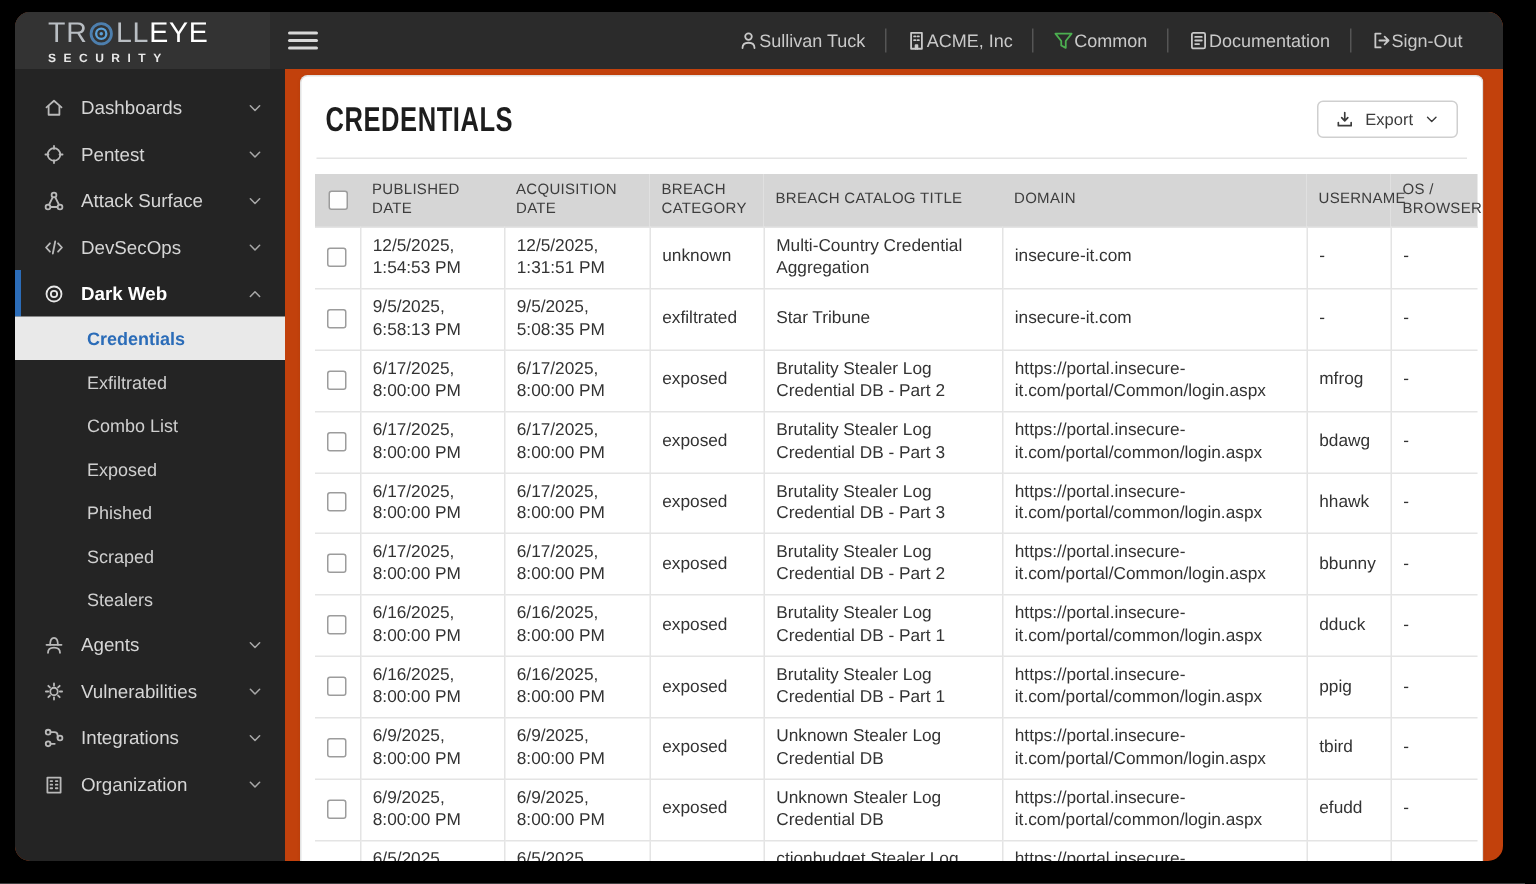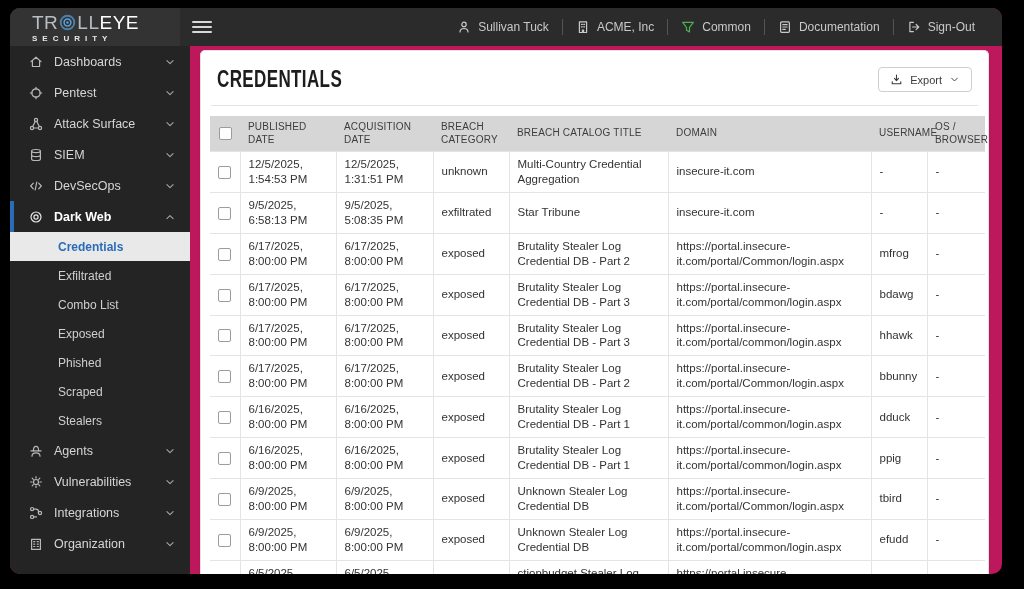--- a/index.html
+++ b/index.html
@@ -1,40 +1,40 @@
 <!DOCTYPE html>
 <html><head>
 <meta charset="utf-8">
 <style>
   * { margin:0; padding:0; box-sizing:border-box; }
   html,body { width:1024px; height:589px; background:#000; font-family:"Liberation Sans", sans-serif; overflow:hidden; }
-  .frame { position:absolute; left:10px; top:8px; width:992px; height:566px; background:#be185d; border-radius:10px; overflow:hidden; display:flex; flex-direction:column; }
+  .frame { position:absolute; left:10px; top:8px; width:992px; height:566px; background:#c2410c; border-radius:10px; overflow:hidden; display:flex; flex-direction:column; }
 
   
   .topbar { height:38px; background:#2b2b2b; display:flex; align-items:stretch; flex:0 0 auto; }
   .logo-block { width:170px; background:#333333; display:flex; flex-direction:column; justify-content:center; padding:3px 0 2px 22px; }
   .logo-line1 { display:flex; align-items:center; font-size:19px; line-height:19px; letter-spacing:.5px; }
   .logo-troll { color:#b9bec3; font-weight:300; }
   .logo-eye-svg { width:17px; height:17px; margin:0 1px; }
   .logo-strong { color:#ffffff; font-weight:400; }
   .logo-line2 { color:#e8e8e8; font-size:8px; letter-spacing:5px; margin-top:2px; font-weight:700; }
   .topbar-rest { flex:1; display:flex; align-items:center; padding:0 14px 0 12px; }
   .hamburger { width:20px; display:flex; flex-direction:column; gap:3px; cursor:pointer; }
   .hamburger span { height:2px; background:#d8d8d8; border-radius:1px; }
   .topbar-menu { margin-left:auto; display:flex; align-items:center; gap:0; }
-  .tb-item { display:flex; align-items:center; gap:7px; color:#c9c9c9; font-size:12px; padding:0 13px; cursor:pointer; white-space:nowrap; }
+  .tb-item { display:flex; align-items:center; color:#c9c9c9; font-size:12px; padding:0 13px; cursor:pointer; white-space:nowrap; }
   .tb-sep { width:1px; height:16px; background:#555; }
   .icon svg { width:14px; height:14px; display:block; }
   .icon svg * { fill:none; stroke:currentColor; stroke-width:1.2; stroke-linecap:round; stroke-linejoin:round; }
 
   
   .app-body { flex:1; display:flex; min-height:0; }
 
   
-  .sidebar { width:180px; background:#242424; flex:0 0 auto; overflow:hidden; }
+  .sidebar { width:180px; background:#242424; flex:0 0 auto; padding-top:10px; overflow:hidden; }
   .nav-item { display:flex; align-items:center; height:31px; padding:0 14px 0 15px; color:#d6d6d6; font-size:12.5px; cursor:pointer; border-left:4px solid transparent; }
   .nav-item .nav-icon { color:#b9b9b9; margin-right:11px; display:flex; }
   .nav-item .nav-label { flex:1; }
   .nav-item .nav-chevron { color:#a8a8a8; display:flex; }
   .nav-item .nav-chevron svg { width:12px; height:12px; }
   .nav-item.active { border-left-color:#2b6cb8; color:#ffffff; font-weight:700; }
   .nav-item.active .nav-icon { color:#e8e8e8; }
   .subnav { display:flex; flex-direction:column; }
   .sub-item { height:29px; display:flex; align-items:center; padding-left:48px; font-size:12px; color:#cfcfcf; cursor:pointer; }
   .sub-item.active { background:#e9e9e9; color:#2b6cb8; font-weight:700; }
@@ -171,35 +171,20 @@
         <div class="nav-item">
     <span class="icon nav-icon">
             <svg viewBox="0 0 14 14">
               <circle cx="7" cy="3" r="1.6"></circle>
               <circle cx="3" cy="11" r="1.6"></circle>
               <circle cx="11" cy="11" r="1.6"></circle>
               <path d="M6.2 4.4 L3.7 9.5 M7.8 4.4 L10.3 9.5 M4.6 11 H9.4"></path>
             </svg>
           </span>
     <span class="nav-label">Attack Surface</span>
-    <span class="icon nav-chevron">
-            <svg viewBox="0 0 14 14">
-              <path d="M3.4 5.3 L7 8.9 L10.6 5.3"></path>
-            </svg>
-          </span>
-  </div>
-        <div class="nav-item">
-    <span class="icon nav-icon">
-            <svg viewBox="0 0 14 14">
-              <ellipse cx="7" cy="3.1" rx="4.4" ry="1.6"></ellipse>
-              <path d="M2.6 3.1 V10.9 C2.6 11.8 4.6 12.5 7 12.5 C9.4 12.5 11.4 11.8 11.4 10.9 V3.1"></path>
-              <path d="M2.6 7 C2.6 7.9 4.6 8.6 7 8.6 C9.4 8.6 11.4 7.9 11.4 7"></path>
-            </svg>
-          </span>
-    <span class="nav-label">SIEM</span>
     <span class="icon nav-chevron">
             <svg viewBox="0 0 14 14">
               <path d="M3.4 5.3 L7 8.9 L10.6 5.3"></path>
             </svg>
           </span>
   </div>
         <div class="nav-item">
     <span class="icon nav-icon">
             <svg viewBox="0 0 14 14">
               <path d="M4.3 4.2 L1.7 7 L4.3 9.8 M9.7 4.2 L12.3 7 L9.7 9.8 M6.2 11 L7.8 3"></path>

